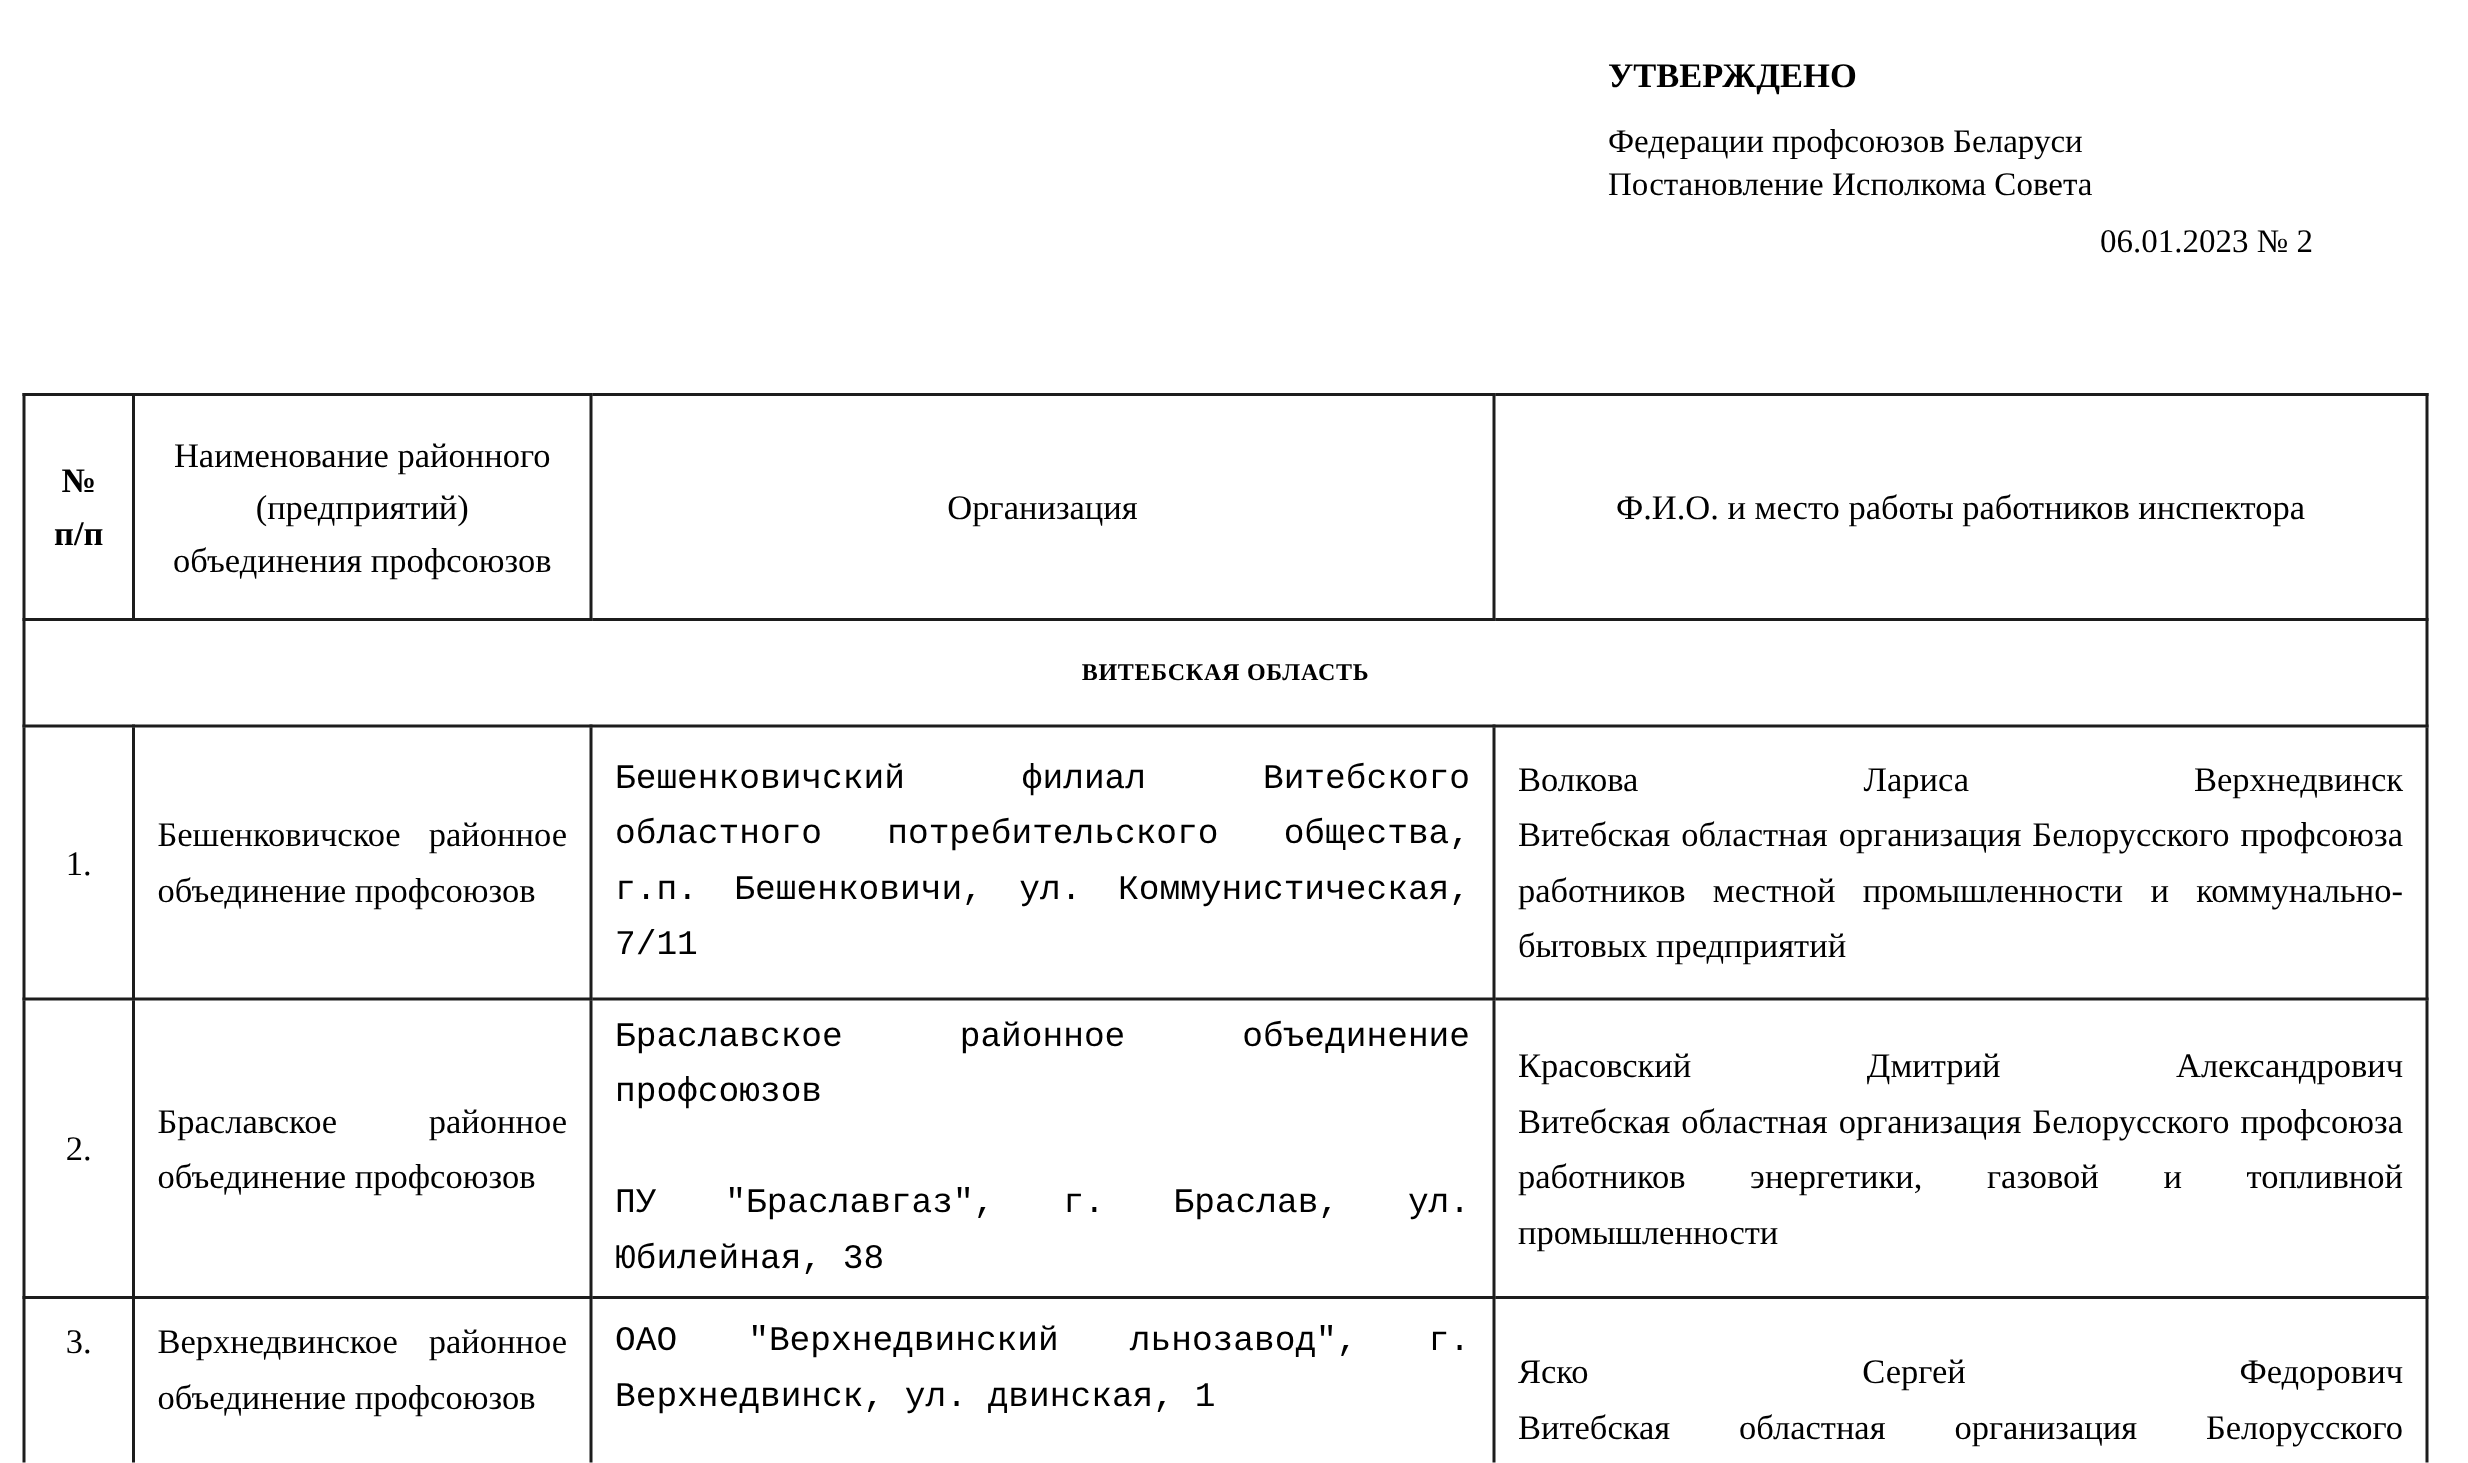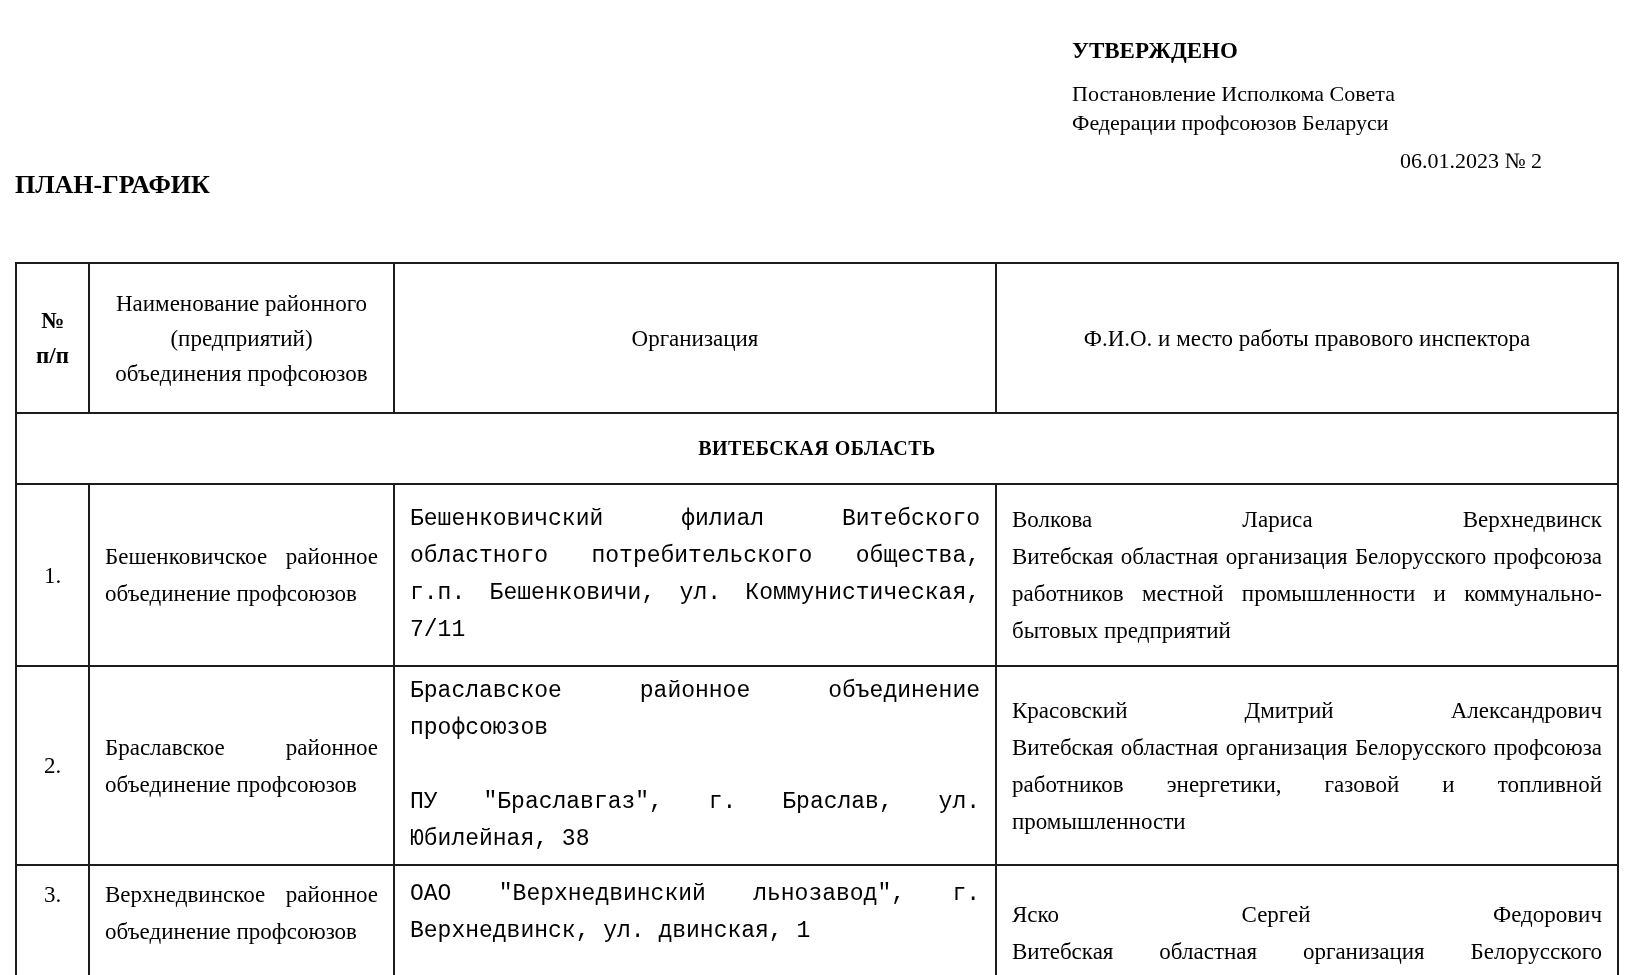--- a/index.html
+++ b/index.html
@@ -56,21 +56,21 @@
   tr.header-row { height: 150px; }
   tr.header-row td {
     text-align: center;
     line-height: 35px;
   }
   td.num-head { font-weight: bold; line-height: 38px; }
   tr.section-row { height: 71px; }
   tr.section-row td {
     text-align: center;
     font-weight: bold;
-    font-size: 20px;
+    font-size: 16px;
     letter-spacing: 0.5px;
   }
   tr.row-1 { height: 182px; }
   tr.row-2 { height: 183px; }
   tr.row-3 { height: 102px; }
   tr.row-3 td { vertical-align: top; padding-top: 10px; }
 
   td.cell-num { text-align: center; }
   td.cell-assoc { text-align: justify; margin-top: 16px; }
   td.cell-org { text-align: justify; font-family: Liberation Mono, monospace; }
@@ -88,45 +88,44 @@
   }
   .clip { overflow: hidden; max-height: 86px; margin-top: 20px; }
 </style>
 </head>
 <body>
 
 <div class="page">
 
   <div class="approval">
     <div class="approval-label">УТВЕРЖДЕНО</div>
+    <div class="approval-line">Федерации профсоюзов Беларуси</div>
     <div class="approval-line">Постановление Исполкома Совета</div>
-    <div class="approval-line">Федерации профсоюзов Беларуси</div>
     <div class="approval-date">06.01.2023 № 2</div>
   </div>
 
   <div class="doc-title">
-    <div>ПЛАН-ГРАФИК</div>
   </div>
 
   <table class="schedule">
     <colgroup>
       <col style="width:73px">
       <col style="width:305px">
       <col style="width:602px">
       <col style="width:622px">
     </colgroup>
     <tbody>
       <tr class="header-row">
         <td class="num-head">
           <div>№</div>
           <div>п/п</div>
         </td>
         <td>Наименование районного (предприятий) объединения профсоюзов</td>
         <td>Организация</td>
-        <td>Ф.И.О. и место работы правового инспектора</td>
+        <td>Ф.И.О. и место работы работников инспектора</td>
       </tr>
 
       <tr class="section-row">
         <td colspan="4">ВИТЕБСКАЯ ОБЛАСТЬ</td>
       </tr>
 
       <tr class="row-1">
         <td class="cell-num">1.</td>
         <td class="cell-assoc">Бешенковичское районное объединение профсоюзов</td>
         <td class="cell-org">

